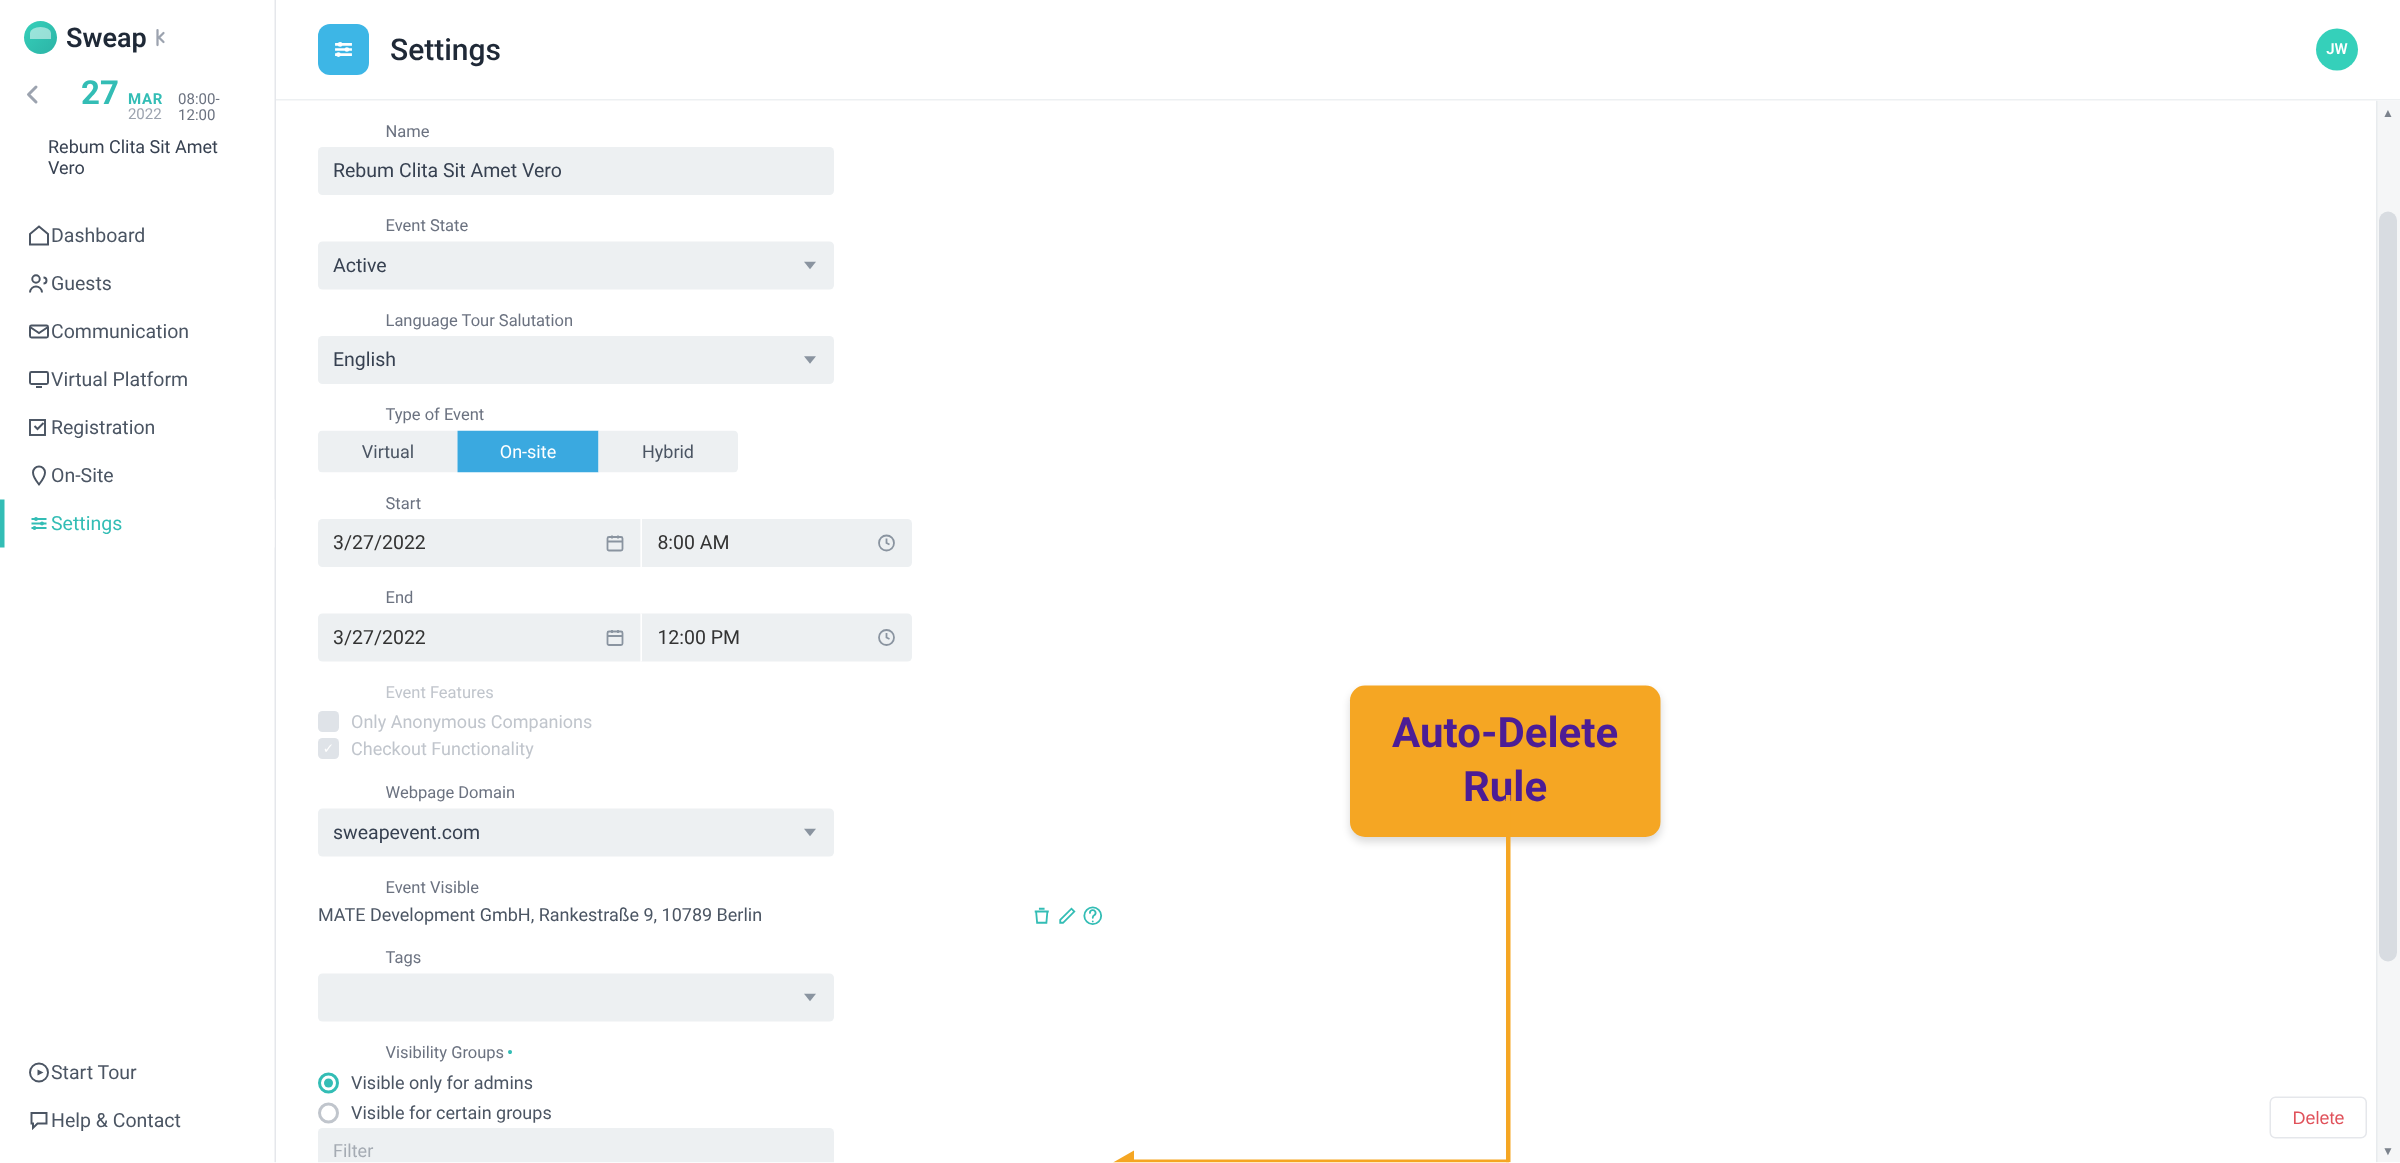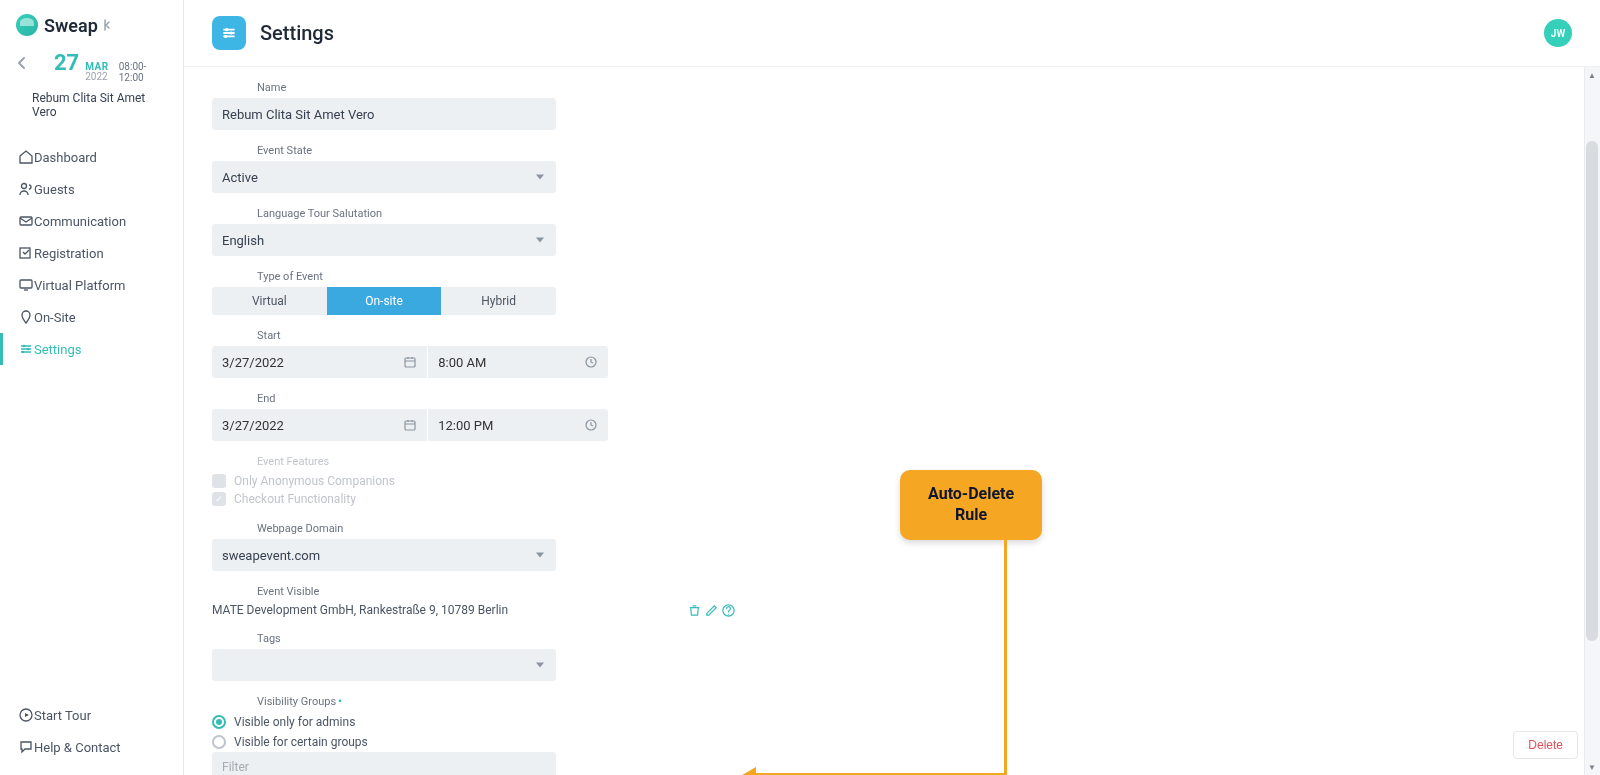--- a/index.html
+++ b/index.html
@@ -96,21 +96,21 @@
   padding: 0 10px; font-size:13px; color:#374151;
   display:flex; align-items:center; justify-content:space-between;
   position:relative;
 }
 .select::after {
   content:""; border-left:4px solid transparent; border-right:4px solid transparent;
   border-top:5px solid #8a94a0; position:absolute; right:12px; top:50%; transform:translateY(-50%);
 }
 
 
-.seg { display:flex; width:344px; border-radius:3px; overflow:hidden; }
+.seg { display:flex; width:280px; border-radius:3px; overflow:hidden; }
 .seg-item {
   flex:1; text-align:center; padding:7px 0; background:#edf0f2;
   font-size:12px; color:#4b5563; cursor:pointer;
 }
 .seg-item.active { background:#3aa9e0; color:#fff; }
 
 
 .dt-row { display:flex; width:396px; gap:0; }
 .dt-date { flex:1.1; background:#edf0f2; height:32px; border-radius:3px 0 0 3px; display:flex; align-items:center; padding:0 10px; position:relative; }
 .dt-time { flex:0.9; background:#edf0f2; height:32px; border-radius:0 3px 3px 0; display:flex; align-items:center; padding:0 10px; position:relative; border-left:1px solid #fff; }
@@ -132,22 +132,22 @@
 .radio-dot.on { border-color:#33bdb5; }
 .radio-dot.on::after { content:""; position:absolute; inset:2px; background:#33bdb5; border-radius:50%; }
 
 .filter-input {
   width:344px; height:30px; background:#edf0f2; border:none; border-radius:3px;
   padding:0 10px; font-size:12px; color:#a5abb3; display:flex; align-items:center;
 }
 
 
 .callout {
-  position:absolute; left:716px; top:403px;
-  background:#f5a623; color:#0f172a; font-weight:700; font-size:16px;
+  position:absolute; left:716px; top:390px;
+  background:#f5a623; color:#4c1d95; font-weight:700; font-size:28px;
   padding:14px 28px; border-radius:10px; text-align:center; line-height:1.3;
   box-shadow: 0 3px 6px rgba(0,0,0,.15);
 }
 .arrow-line-v {
   position:absolute; left:820px; top:463px; width:3px; height:245px; background:#f5a623;
 }
 .arrow-line-h {
   position:absolute; left:572px; top:706px; width:250px; height:3px; background:#f5a623;
 }
 .arrow-head {
@@ -235,34 +235,34 @@
             <svg width="16" height="16" viewBox="0 0 16 16">
               <rect x="2" y="4" width="12" height="8" rx="1" fill="none" stroke="currentColor" stroke-width="1.3"></rect>
               <path d="M2 5l6 4 6-4" fill="none" stroke="currentColor" stroke-width="1.3"></path>
             </svg>
           </span>
         <span>Communication</span>
       </div>
       <div class="nav-item">
         <span class="nav-icon">
             <svg width="16" height="16" viewBox="0 0 16 16">
+              <rect x="2" y="3" width="12" height="8" rx="1" fill="none" stroke="currentColor" stroke-width="1.3"></rect>
+              <path d="M6 13h4" stroke="currentColor" stroke-width="1.3"></path>
+            </svg>
+          </span>
+        <span>Virtual Platform</span>
+      </div>
+      <div class="nav-item">
+        <span class="nav-icon">
+            <svg width="16" height="16" viewBox="0 0 16 16">
               <rect x="2" y="3" width="10" height="10" fill="none" stroke="currentColor" stroke-width="1.3"></rect>
               <path d="M5 7l2 2 4-4" fill="none" stroke="currentColor" stroke-width="1.3"></path>
             </svg>
           </span>
         <span>Registration</span>
-      </div>
-      <div class="nav-item">
-        <span class="nav-icon">
-            <svg width="16" height="16" viewBox="0 0 16 16">
-              <rect x="2" y="3" width="12" height="8" rx="1" fill="none" stroke="currentColor" stroke-width="1.3"></rect>
-              <path d="M6 13h4" stroke="currentColor" stroke-width="1.3"></path>
-            </svg>
-          </span>
-        <span>Virtual Platform</span>
       </div>
       <div class="nav-item">
         <span class="nav-icon">
             <svg width="16" height="16" viewBox="0 0 16 16">
               <path d="M8 2a4 4 0 00-4 4c0 3 4 8 4 8s4-5 4-8a4 4 0 00-4-4z" fill="none" stroke="currentColor" stroke-width="1.3"></path>
             </svg>
           </span>
         <span>On-Site</span>
       </div>
       <div class="nav-item active">

